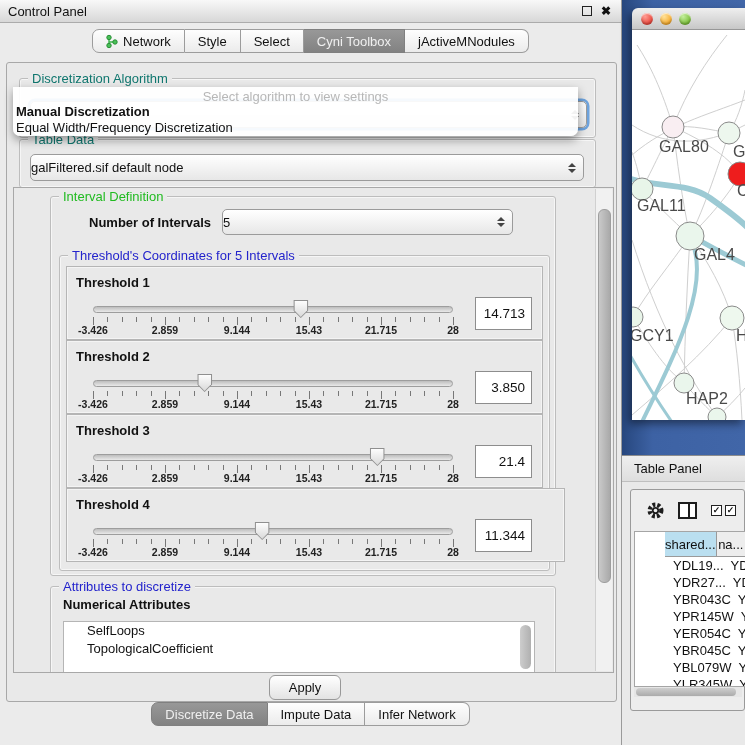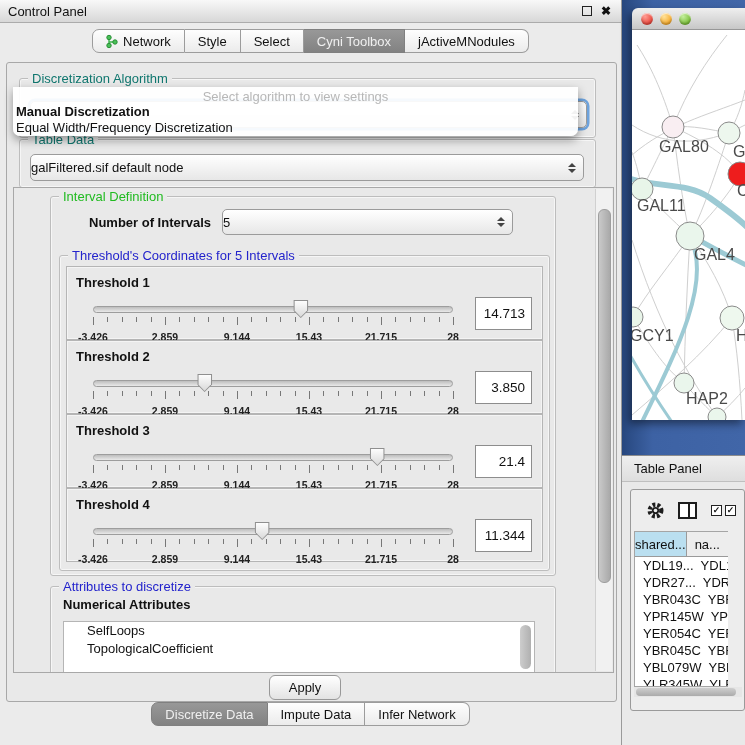--- a/index.html
+++ b/index.html
@@ -56,21 +56,21 @@
   .slider{position:absolute;left:26px;top:32px;width:360px;height:38px;}
   .track{position:absolute;left:0;top:7px;width:100%;height:7px;border-radius:4px;border:1px solid #9d9d9d;
     background:linear-gradient(#bdbdbd,#e9e9e9);box-sizing:border-box;}
   .thumbwrap{position:absolute;top:1px;width:15px;height:18px;transform:translateX(-50%);
     clip-path:polygon(0 0,100% 0,100% 58%,50% 100%,0 58%);background:#8f8f8f;}
   .thumbwrap::after{content:"";position:absolute;left:1px;top:1px;right:1px;bottom:1px;
     clip-path:polygon(0 0,100% 0,100% 58%,50% 100%,0 58%);background:linear-gradient(#fdfdfd,#d9d9d9);}
   .ticks{position:absolute;left:0;top:18px;width:100%;height:9px;}
   .ticks i{position:absolute;width:1px;background:#777;top:0;height:5px;}
   .ticks i.major{height:8px;}
-  .tlabels{position:absolute;left:0;top:32px;width:100%;height:12px;}
+  .tlabels{position:absolute;left:0;top:25px;width:100%;height:12px;}
   .tlabels span{position:absolute;transform:translateX(-50%);font-size:10.5px;font-weight:bold;color:#222;white-space:nowrap;}
   .valuebox{position:absolute;left:408px;top:30px;width:57px;height:33px;background:#fff;border:1px solid #8d8d8d;
     box-sizing:border-box;font-size:13.5px;color:#111;display:flex;align-items:center;justify-content:flex-end;padding-right:6px;}
   
   .attr-list{position:absolute;left:12px;top:34px;width:470px;height:90px;background:#fff;border:1px solid #b5b5b5;overflow:hidden;}
   .attr-item{font-size:13px;color:#111;padding-left:23px;line-height:18px;white-space:nowrap;}
   .list-vscroll{position:absolute;right:3px;top:3px;width:11px;height:44px;border-radius:6px;background:linear-gradient(to right,#cdcdcd,#b0b0b0);}
   .apply-btn{position:absolute;left:262px;top:612px;width:70px;height:23px;border:1px solid #989898;border-radius:6px;
     background:linear-gradient(#ffffff,#e3e3e3);font-size:13px;color:#111;display:flex;align-items:center;justify-content:center;}
   
@@ -88,21 +88,21 @@
   
   .tp-bar{position:absolute;left:622px;top:455px;width:123px;height:27px;background:linear-gradient(#efefef,#dedede);
     border-top:1px solid #8d8d8d;border-bottom:1px solid #bfbfbf;display:flex;align-items:center;padding-left:12px;
     font-size:13px;color:#111;box-sizing:border-box;}
   .tp-body{position:absolute;left:630px;top:489px;width:115px;height:222px;background:#ededed;border:1px solid #9a9a9a;border-radius:3px;box-sizing:border-box;}
   .tp-toolbar{position:absolute;left:0;top:0;width:100%;height:40px;display:flex;align-items:center;gap:14px;padding-left:16px;box-sizing:border-box;}
   .colicon{width:15px;height:13px;border:2px solid #1d1d1d;background:#fff;position:relative;}
   .colicon::after{content:"";position:absolute;left:50%;top:0;width:2px;height:100%;background:#1d1d1d;}
   .checks{display:flex;gap:3px;}
   .checkicon{width:9px;height:9px;border:1.2px solid #222;background:#fff;font-size:9px;line-height:9px;text-align:center;color:#111;font-weight:bold;}
-  .grid{position:absolute;left:3px;top:41px;width:94px;height:156px;background:#fff;border:1px solid #a5a5a5;border-right:none;overflow:hidden;box-sizing:border-box;}
+  .grid{position:absolute;left:3px;top:41px;width:111px;height:156px;background:#fff;border:1px solid #a5a5a5;border-right:none;overflow:hidden;box-sizing:border-box;padding-left:30px;}
   .gheader{display:flex;height:24px;border-bottom:1px solid #9a9a9a;}
   .gheader .hc{box-sizing:border-box;font-size:13px;color:#111;display:flex;align-items:center;justify-content:center;}
   .gheader .hc.c1{width:72px;background:var(--selected-column);border-right:1px solid #9a9a9a;}
   .gheader .hc.c2{width:70px;background:#ededed;}
   .trow{display:flex;height:17px;align-items:center;}
   .trow .c1{width:64px;padding-left:8px;font-size:13px;color:#111;white-space:nowrap;}
   .trow .c2{padding-left:7px;font-size:13px;color:#111;white-space:nowrap;}
   .hscroll{position:absolute;left:3px;bottom:13px;width:108px;height:10px;background:#e6e6e6;}
   .hscroll .thumb{position:absolute;left:2px;top:1px;width:100px;height:8px;border-radius:4px;background:linear-gradient(#cfcfcf,#ababab);}
   
@@ -321,21 +321,21 @@
                     <span style="left: 20%;">2.859</span>
                     <span style="left: 40%;">9.144</span>
                     <span style="left: 60%;">15.43</span>
                     <span style="left: 80%;">21.715</span>
                     <span style="left: 100%;">28</span>
                   </div>
     </div>
     <div class="valuebox">21.4</div>
   </div>
 
-  <div class="thr-panel" style="top: 232px;">
+  <div class="thr-panel" style="top: 232px; padding-left: 22px;">
     <span class="thr-label">Threshold 4</span>
     <div class="slider">
       <div class="track"></div>
       <div class="thumbwrap" style="left: 46.9993%;"></div>
       <div class="ticks">
                     <i class="major" style="left: 0%;"></i>
                     <i style="left: 4%;"></i>
                     <i style="left: 8%;"></i>
                     <i style="left: 12%;"></i>
                     <i style="left: 16%;"></i>

